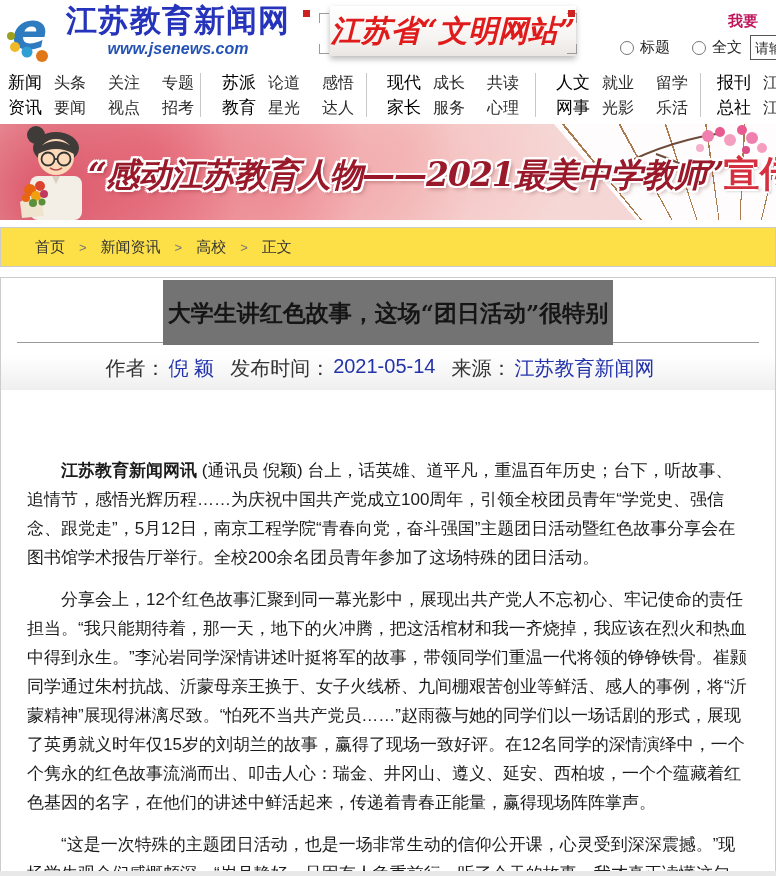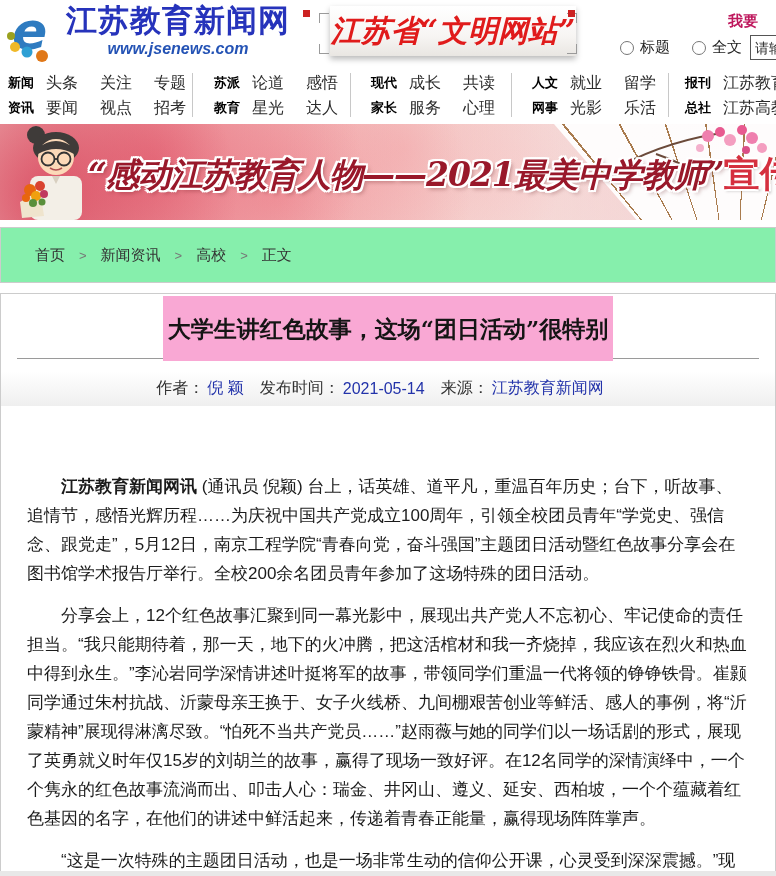--- a/index.html
+++ b/index.html
@@ -33,21 +33,21 @@
   .radio-row { position: absolute; left: 0; top: 30px; display: flex; align-items: flex-start; font-size: 15px; color: #222; }
   .radio-row label { display: flex; align-items: center; margin-right: 22px; }
   .radio-row input { margin-right: 6px; width: 14px; height: 14px; }
   .search-box { position: absolute; left: 130px; top: 27px; width: 110px; height: 25px;
     border: 1px solid #555; font-size: 14px; padding-left: 4px; }
   .search-box::placeholder { color: #333; }
 
   
   .nav { display: flex; align-items: center; height: 58px; padding-left: 8px; background: #fff; overflow: hidden; }
   .ng { display: flex; align-items: center; flex: none; }
-  .ng-names { font-weight: bold; font-size: 13px; line-height: 25px; color: #000; margin-right: 12px; text-align: left; }
+  .ng-names { font-weight: normal; font-size: 17px; line-height: 25px; color: #000; margin-right: 12px; text-align: left; }
   .ng-links { font-size: 16px; line-height: 25px; color: #2b2b2b; }
   .ng-links .row { display: flex; gap: 22px; white-space: nowrap; }
   .ng-links .row span { cursor: pointer; }
   .nav-sep { width: 1px; height: 44px; background: #c8c8c8; flex: none; }
   .s1 { margin: 0 21px 0 6px; } .s2 { margin: 0 20px 0 12px; }
   .s3 { margin: 0 20px 0 16px; } .s4 { margin: 0 16px 0 12px; }
 
   
   .banner { position: relative; height: 96px; overflow: hidden;
     background:
@@ -64,33 +64,33 @@
   .banner-title { position: absolute; left: 88px; top: 26px; white-space: nowrap; }
   .calli { font-family: "DejaVu Serif", serif; font-style: italic; font-weight: bold;
     font-size: 33px; color: #99182a; letter-spacing: -1px;
     text-shadow: 2px 0 0 #fff, -2px 0 0 #fff, 0 2px 0 #fff, 0 -2px 0 #fff,
                  2px 2px 0 #fff, -2px -2px 0 #fff, 2px -2px 0 #fff, -2px 2px 0 #fff,
                  3px 3px 4px rgba(80,0,10,.35); }
   .suffix { font-size: 36px; font-weight: 900; color: #d5303f; font-style: normal;
     text-shadow: 2px 0 0 #fff, -2px 0 0 #fff, 0 2px 0 #fff, 0 -2px 0 #fff, 2px 2px 3px rgba(0,0,0,.25); }
 
   
-  .breadcrumb { margin-top: 7px; border: 1px solid #ccc; height: 56px; display: flex;
-    align-items: center; padding-left: 34px; font-size: 15px; color: #333; background: #86efac; }
+  .breadcrumb { margin-top: 7px; border: 1px solid #ccc; height: 40px; display: flex;
+    align-items: center; padding-left: 34px; font-size: 15px; color: #333; background: #fde047; }
   .crumb { margin-right: 14px; cursor: pointer; }
   .crumb-sep { margin-right: 14px; color: #777; font-size: 13px; }
 
   
   .article { margin-top: 10px; border: 1px solid #ccc; background: #fff; min-height: 600px; position: relative; }
   .art-title { margin-top: 20px; text-align: center; font-family: "DejaVu Serif", serif;
     font-size: 23px; color: #151515; }
-  .art-title .hl { background: #f9a8d4; padding: 19px 5px; text-align: center; }
+  .art-title .hl { background: #737373; padding: 19px 5px; text-align: center; }
   .title-rule { border: none; border-top: 1px solid #9a9a9a; margin: 13px 16px 0; }
-  .meta { margin-top: 12px; height: 35px; display: flex; justify-content: center; align-items: center;
-    font-size: 16px; color: #333; background: linear-gradient(180deg,#ffffff,#efefef); }
+  .meta { margin-top: 12px; height: 35px; display: flex; justify-content: center; 
+    font-size: 20px; color: #333; background: linear-gradient(180deg,#ffffff,#efefef); }
   .meta .lbl { color: #333; }
   .meta .val { color: #2333aa; margin: 0 16px 0 3px; cursor: pointer; }
   .content { padding: 22px 26px 0; font-size: 17px; line-height: 29px; color: #1b1b1b; margin-top: 44px; }
   .content p { text-indent: 2em; margin-bottom: 13px; }
   .lead { font-weight: bold; }
 
   .bottom-strip { position: absolute; bottom: 0; left: 0; width: 776px; height: 5px; background: #e8e8e8; }
 </style>
 </head>
 <body>

